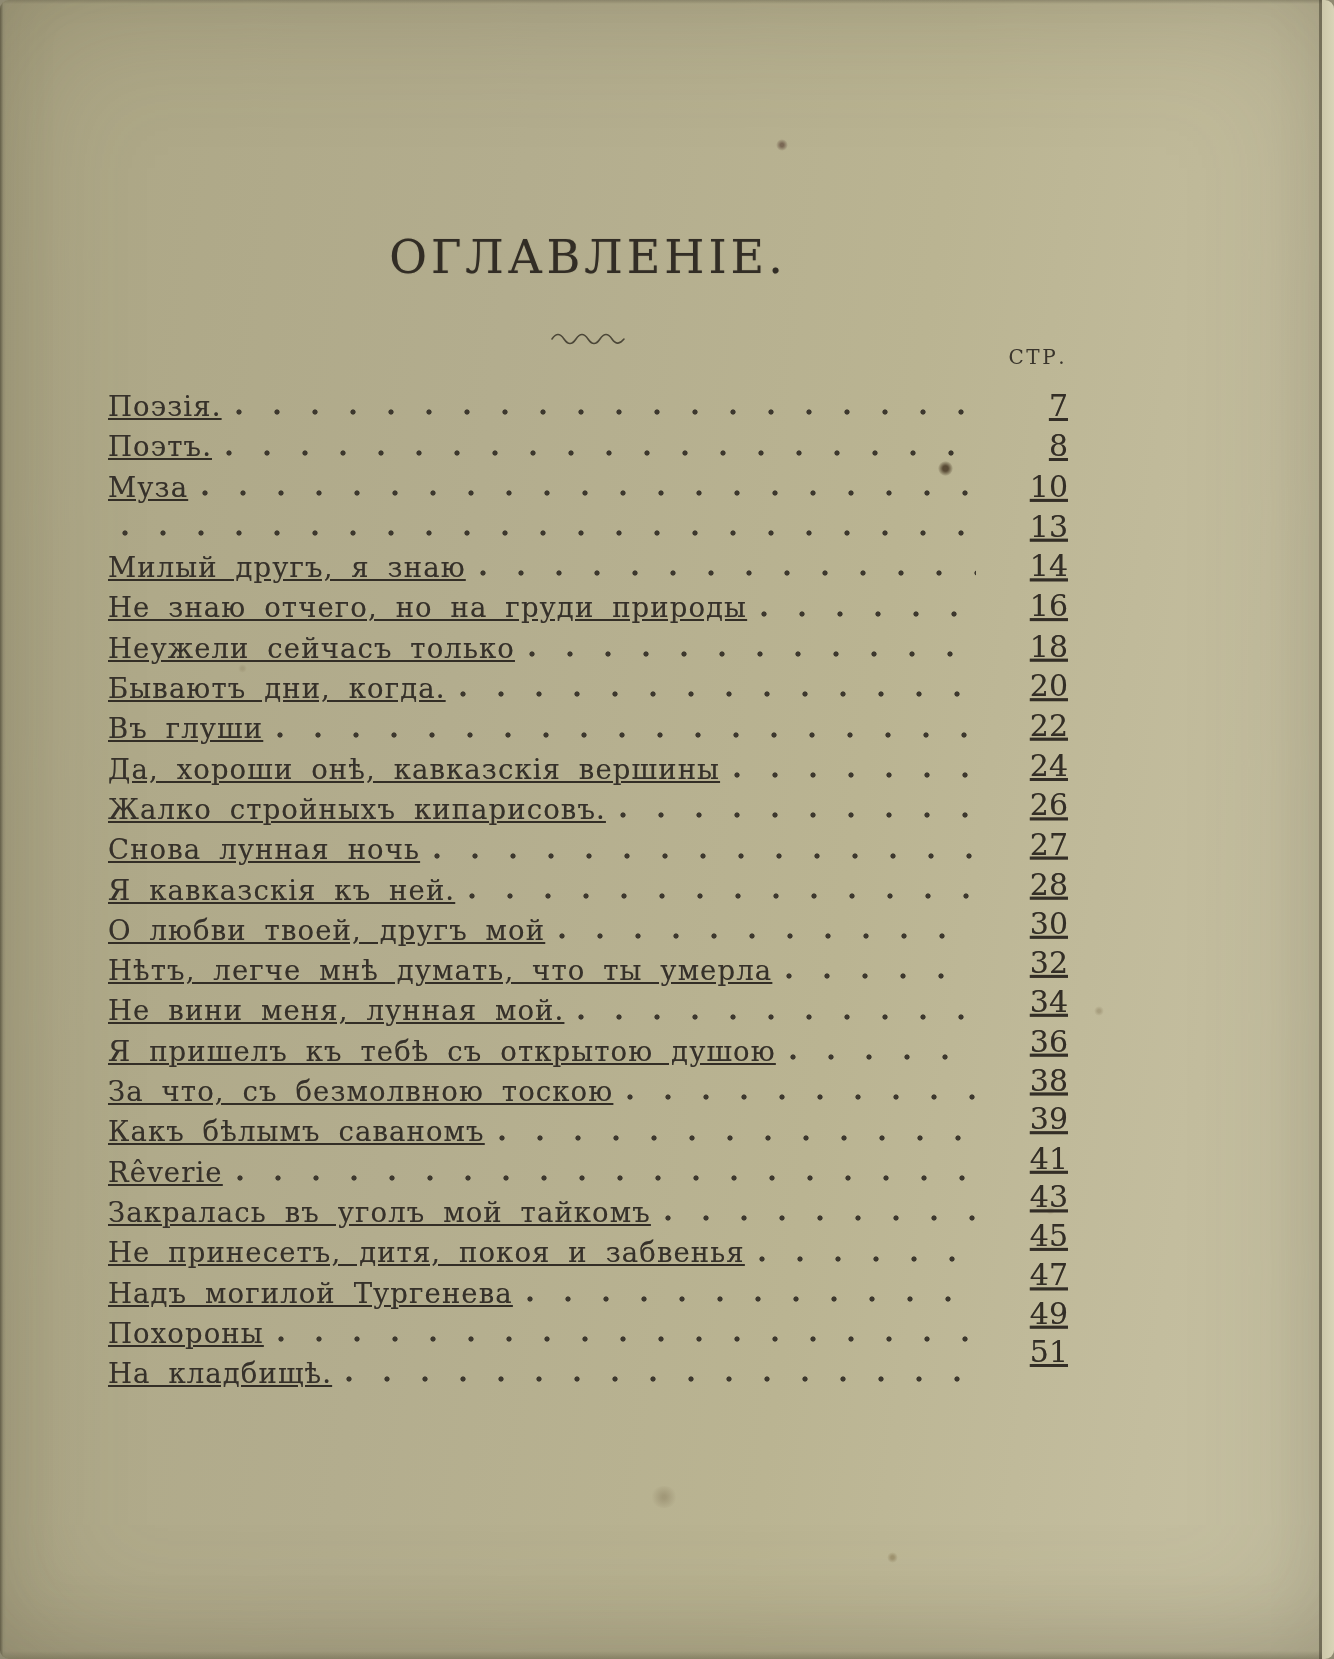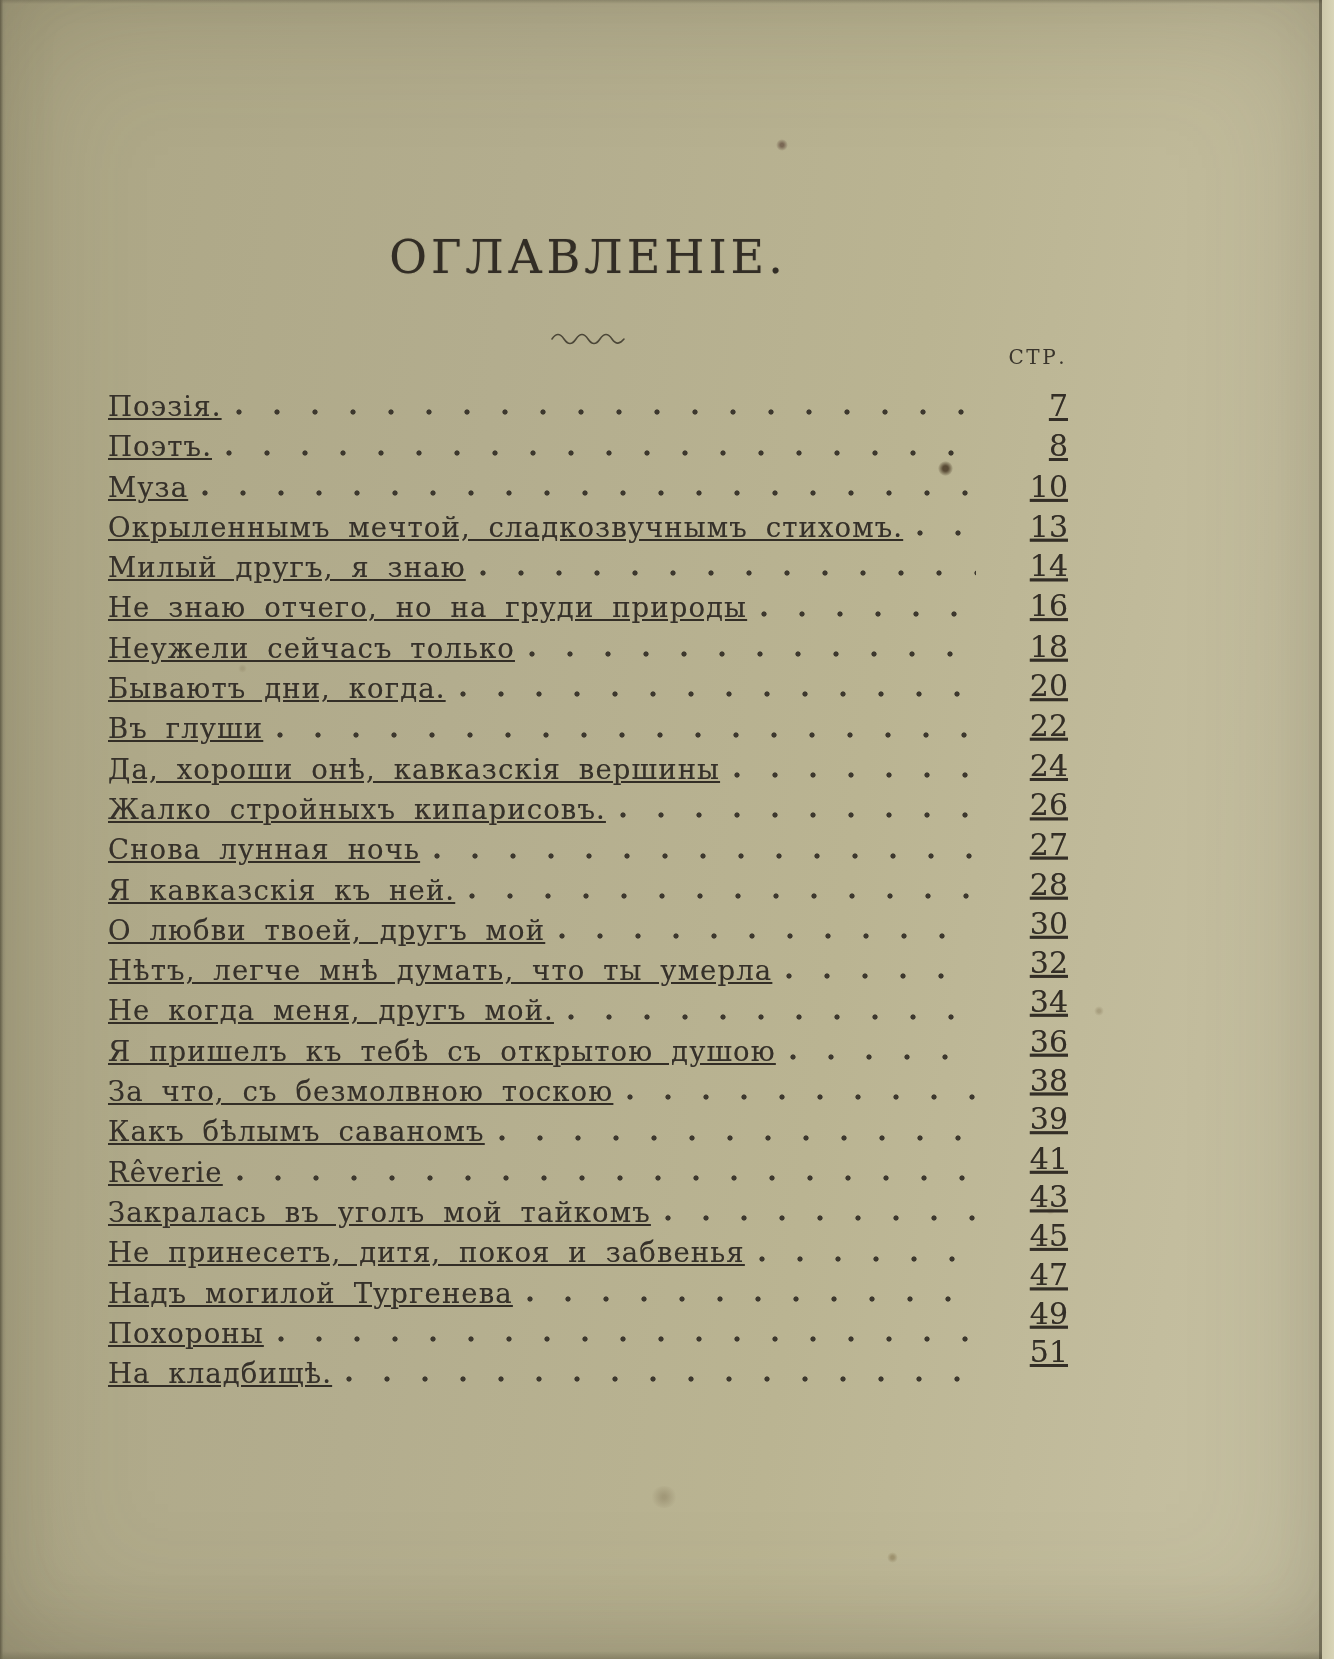--- a/index.html
+++ b/index.html
@@ -5,20 +5,21 @@
   html,body{margin:0;padding:0;background:#8f8a72;}
   .scan{
     position:relative;
     width:1334px;height:1659px;
     margin:0 auto;
     background:linear-gradient(98deg,#aca685 0%,#b3ad8e 35%,#bab492 62%,#c3bd9e 86%,#c7c2a4 100%);
     box-shadow:inset 0 0 140px rgba(82,76,54,.28), inset 0 -30px 60px rgba(82,76,54,.12);
     overflow:hidden;
     font-family:"DejaVu Serif","Liberation Serif",serif;
     color:#332e26;
+    border-radius:9px;
   }
   
   .edge{position:absolute;pointer-events:none;}
   .edge-left{left:0;top:0;bottom:0;width:6px;background:linear-gradient(90deg,#514c39,#8f8a6e 55%,rgba(143,138,110,0));opacity:.75;}
   .edge-top{left:0;right:0;top:0;height:4px;background:linear-gradient(#6a654f,rgba(106,101,79,0));opacity:.45;}
   .edge-bottom{left:0;right:0;bottom:0;height:8px;background:linear-gradient(rgba(121,116,92,0),#6e6950);opacity:.5;}
   .edge-right-strip{right:0;top:0;bottom:0;width:12px;background:linear-gradient(90deg,#ccc7a9,#d8d4b7);}
   .edge-right-line{right:12px;top:0;bottom:0;width:3px;background:rgba(62,57,42,.5);}
   
   .stain{position:absolute;border-radius:50%;pointer-events:none;}
@@ -109,21 +110,20 @@
     <span class="num" style="transform: translateY(0px);">8</span>
   </div>
 
   <div class="row">
     <span class="t">Муза</span>
     <span class="dots"></span>
     <span class="num" style="transform: translateY(-0.1px);">10</span>
   </div>
 
   <div class="row">
-    <span class="t">Окрыленнымъ мечтой, сладкозвучнымъ стихомъ.</span>
     <span class="dots"></span>
     <span class="num" style="transform: translateY(-0.3px);">13</span>
   </div>
 
   <div class="row">
     <span class="t">Милый другъ, я знаю</span>
     <span class="dots"></span>
     <span class="num" style="transform: translateY(-0.6px);">14</span>
   </div>
 
@@ -181,21 +181,21 @@
     <span class="num" style="transform: translateY(-6.2px);">30</span>
   </div>
 
   <div class="row">
     <span class="t">Нѣтъ, легче мнѣ думать, что ты умерла</span>
     <span class="dots"></span>
     <span class="num" style="transform: translateY(-7.1px);">32</span>
   </div>
 
   <div class="row">
-    <span class="t">Не когда меня, другъ мой.</span>
+    <span class="t">Не вини меня, лунная мой.</span>
     <span class="dots"></span>
     <span class="num" style="transform: translateY(-8.2px);">34</span>
   </div>
 
   <div class="row">
     <span class="t">Я пришелъ къ тебѣ съ открытою душою</span>
     <span class="dots"></span>
     <span class="num" style="transform: translateY(-9.3px);">36</span>
   </div>
 

